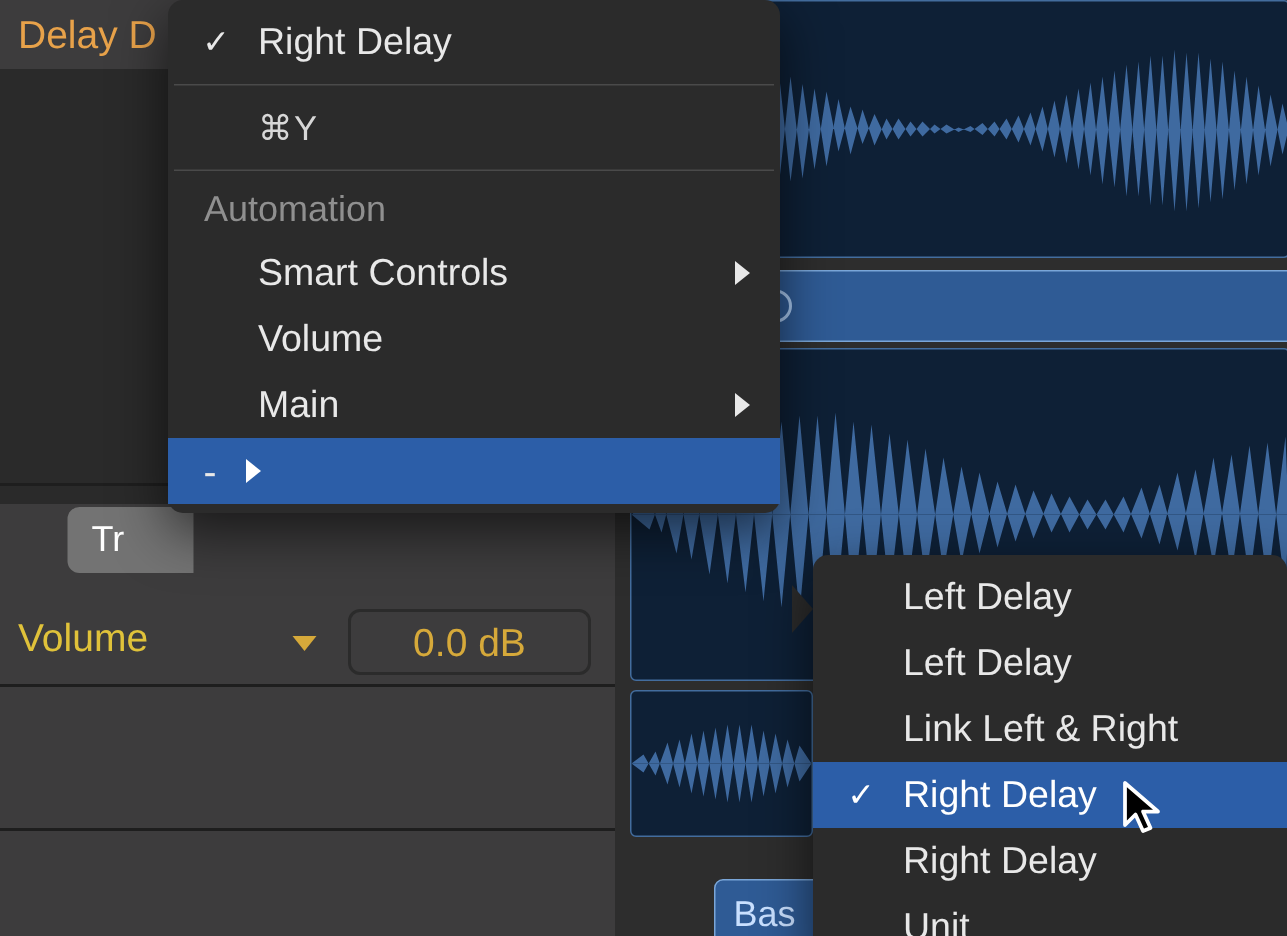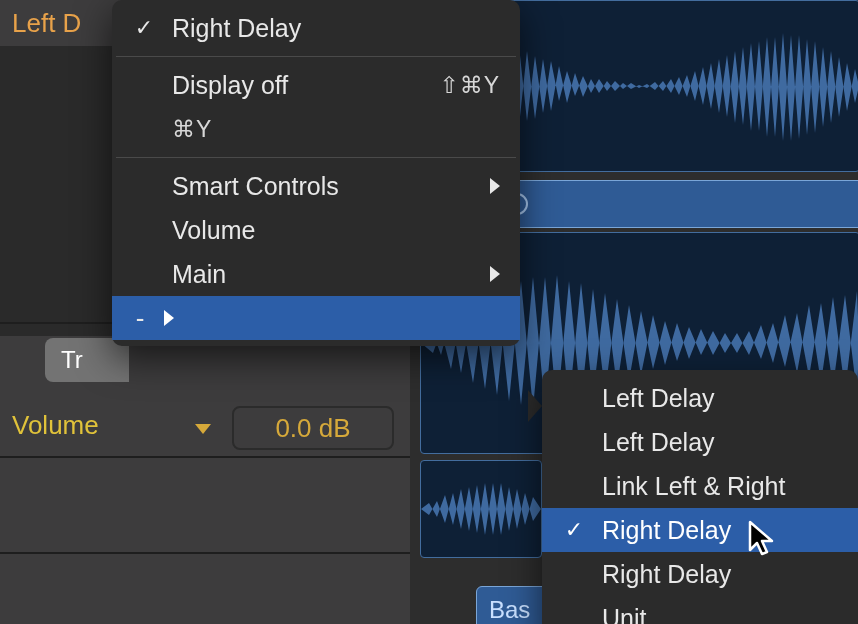--- a/index.html
+++ b/index.html
@@ -57,21 +57,21 @@
 
 <div class="stage">
 
   <div class="bg-left"></div>
   <div class="bg-right"></div>
   <div class="bg-left-dark"></div>
   <div class="hline" style="top:322px"></div>
   <div class="hline" style="top:456px"></div>
   <div class="hline" style="top:552px"></div>
 
-  <span class="label-orange">Left D</span>
+  <span class="label-orange">Delay D</span>
   <div class="btn-blue">
       <span>Tr</span>
     </div>
   <span class="label-yellow">Volume</span>
   <div class="dd-caret"></div>
   <div class="db-chip">0.0 dB</div>
 
   <div class="wave" style="left:420px;top:0;width:438px;height:170px;">
     <svg viewBox="0 0 438 170" preserveAspectRatio="none">
       <path fill="#3f6aa0" d="M0,85 L10,80 15,90 22,60 28,110 35,55 42,120 50,40 58,135 66,30 74,140 82,35 90,130 98,45 106,120 114,55 122,112 130,60 138,100 146,70 154,95 162,75 170,92 178,78 186,90 194,80 202,88 210,82 218,87 226,83 234,89 242,80 250,92 258,76 266,96 274,70 282,104 290,62 298,112 306,54 314,122 322,46 330,130 338,40 346,136 354,36 362,140 370,34 378,138 386,38 394,132 402,46 410,122 418,56 426,110 434,68 438,85 Z"></path>
@@ -109,28 +109,24 @@
 
   <div class="menu m1">
     <div class="menu-item checked nosub">
       <span class="chk">✓</span>
       <span class="lab">Right Delay</span>
       <span class="sub"></span>
     </div>
     <div class="menu-sep"></div>
     <div class="menu-item nosub">
       <span class="chk"></span>
-      <span class="lab">Display off</span>
-      <span class="sc">⇧⌘Y</span>
-    </div>
-    <div class="menu-item nosub">
-      <span class="chk"></span>
       <span class="sc">⌘Y</span>
     </div>
     <div class="menu-sep"></div>
+    <div class="menu-head">Automation</div>
     <div class="menu-item">
       <span class="chk"></span>
       <span class="lab">Smart Controls</span>
       <span class="sub"></span>
     </div>
     <div class="menu-item nosub">
       <span class="chk"></span>
       <span class="lab">Volume</span>
       <span class="sub"></span>
     </div>

